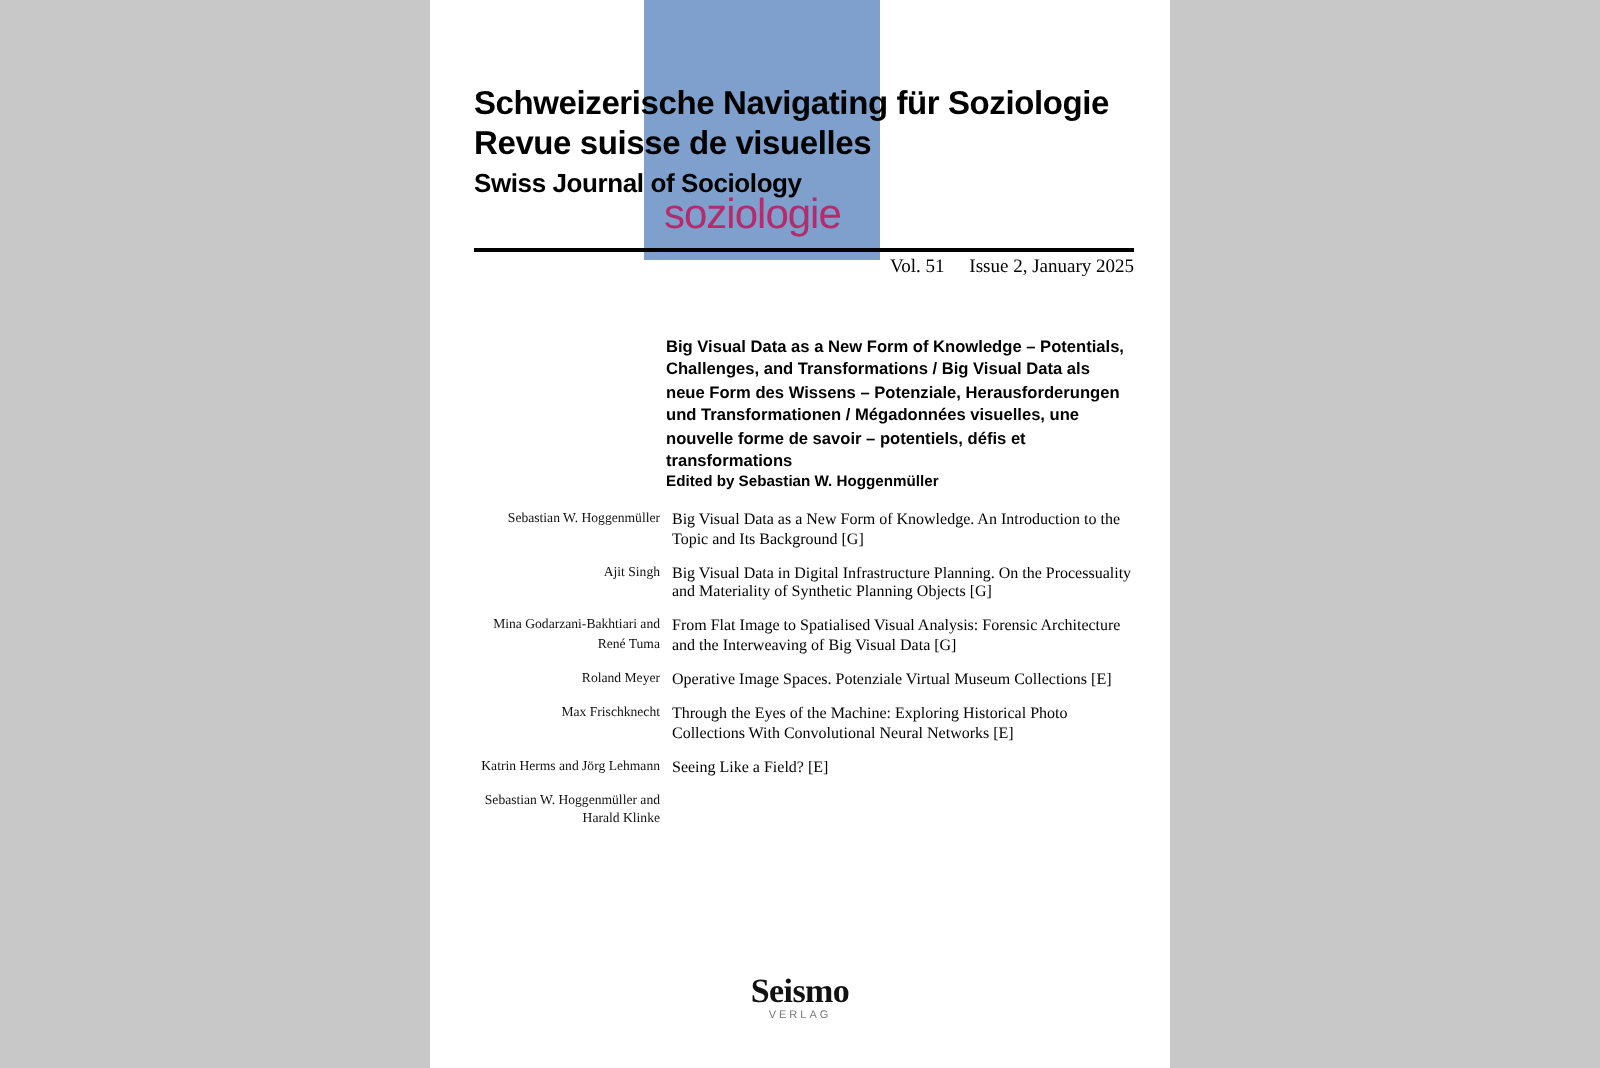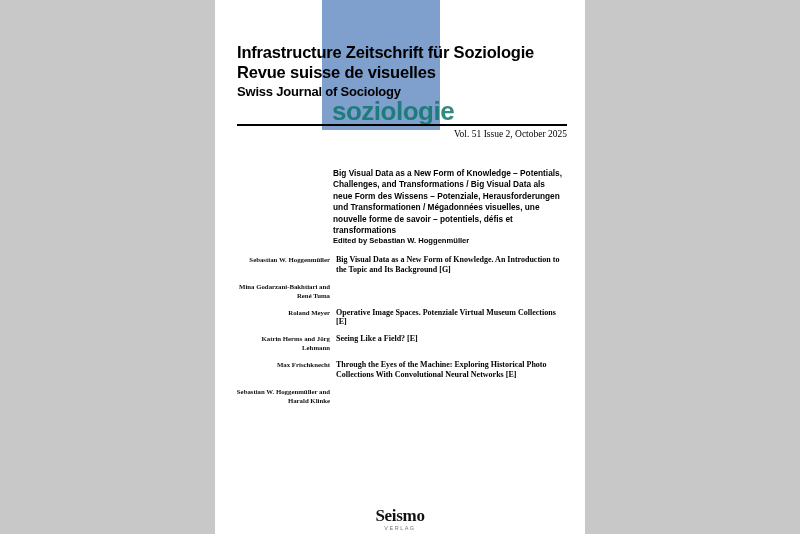--- a/index.html
+++ b/index.html
@@ -27,23 +27,23 @@
     top: 0;
     width: 118px;
     height: 130px;
     background: #7f9fcc;
   }
   .soziologie-ghost {
     position: absolute;
     left: 117px;
     top: 96px;
     font-family: "Liberation Sans", sans-serif;
-    font-size: 26px;
-    font-weight: bold;
-    color: #0f766e;
+    font-size: 21px;
+    font-weight: normal;
+    color: #be185d;
     letter-spacing: -0.5px;
     opacity: 0.85;
     white-space: nowrap;
     overflow: hidden;
     width: 130px;
   }
   .masthead {
     position: absolute;
     left: 22px;
     top: 42px;
@@ -70,21 +70,21 @@
   .issue-line {
     position: absolute;
     left: 22px;
     top: 129px;
     width: 330px;
     text-align: right;
     font-size: 9.5px;
     color: #000;
     font-family: "Liberation Serif", serif;
   }
-  .issue-line span { margin-left: 0; }
+  .issue-line span { margin-left: 10px; }
 
   .title-block {
     position: absolute;
     left: 118px;
     top: 168px;
     width: 230px;
     font-family: Liberation Sans, sans-serif;
     font-size: 8.3px;
     font-weight: bold;
     line-height: 11.4px;
@@ -103,21 +103,20 @@
 
   .toc {
     position: absolute;
     left: 20px;
     top: 255px;
     width: 332px;
   }
   .toc-entry {
     display: flex;
     margin-bottom: 7.5px;
-    font-weight: bold;
   }
   .toc-authors {
     width: 95px;
     flex: 0 0 95px;
     text-align: right;
     padding-right: 6px;
     font-family: "Liberation Serif", serif;
     font-size: 6.8px;
     line-height: 9.2px;
     color: #111;
@@ -137,75 +136,79 @@
     width: 370px;
     text-align: center;
   }
   .logo-main {
     font-family: "Liberation Serif", serif;
     font-size: 17px;
     font-weight: bold;
     color: #111;
     letter-spacing: -0.3px;
     line-height: 17px;
-    margin-top: 20px;
   }
   .logo-sub {
     font-family: "Liberation Sans", sans-serif;
     font-size: 5.5px;
     color: #777;
     letter-spacing: 1.5px;
     margin-top: 1px;
   }
 </style>
 </head>
 <body>
 
 <div class="page">
 
   <div class="blue-block"></div>
 
   <div class="soziologie-ghost">soziologie</div>
 
   <div class="masthead">
-    <div class="line l1">Infrastructure Zeitschrift für Soziologie</div>
+    <div class="line l1">Schweizerische Navigating für Soziologie</div>
     <div class="line l2">Revue suisse de visuelles</div>
     <div class="line l3">Swiss Journal of Sociology</div>
   </div>
 
   <div class="rule"></div>
 
   <div class="issue-line">
     <span>Vol. 51</span>
-    <span>Issue 2, October 2025</span>
+    <span>Issue 2, January 2025</span>
   </div>
 
   <div class="title-block">Big Visual Data as a New Form of Knowledge – Potentials, Challenges, and Transformations / Big Visual Data als neue Form des Wissens – Potenziale, Herausforderungen und Transformationen / Mégadonnées visuelles, une nouvelle forme de savoir – potentiels, défis et transformations</div>
 
   <div class="editor-line">Edited by Sebastian W. Hoggenmüller</div>
 
   <div class="toc">
     <div class="toc-entry">
       <div class="toc-authors">Sebastian W. Hoggenmüller</div>
       <div class="toc-title">Big Visual Data as a New Form of Knowledge. An Introduction to the Topic and Its Background [G]</div>
     </div>
     <div class="toc-entry">
+      <div class="toc-authors">Ajit Singh</div>
+      <div class="toc-title">Big Visual Data in Digital Infrastructure Planning. On the Processuality and Materiality of Synthetic Planning Objects [G]</div>
+    </div>
+    <div class="toc-entry">
       <div class="toc-authors">Mina Godarzani-Bakhtiari and René Tuma</div>
+      <div class="toc-title">From Flat Image to Spatialised Visual Analysis: Forensic Architecture and the Interweaving of Big Visual Data [G]</div>
     </div>
     <div class="toc-entry">
       <div class="toc-authors">Roland Meyer</div>
       <div class="toc-title">Operative Image Spaces. Potenziale Virtual Museum Collections [E]</div>
     </div>
     <div class="toc-entry">
+      <div class="toc-authors">Max Frischknecht</div>
+      <div class="toc-title">Through the Eyes of the Machine: Exploring Historical Photo Collections With Convolutional Neural Networks [E]</div>
+    </div>
+    <div class="toc-entry">
       <div class="toc-authors">Katrin Herms and Jörg Lehmann</div>
       <div class="toc-title">Seeing Like a Field? [E]</div>
-    </div>
-    <div class="toc-entry">
-      <div class="toc-authors">Max Frischknecht</div>
-      <div class="toc-title">Through the Eyes of the Machine: Exploring Historical Photo Collections With Convolutional Neural Networks [E]</div>
     </div>
     <div class="toc-entry">
       <div class="toc-authors">Sebastian W. Hoggenmüller and Harald Klinke</div>
     </div>
   </div>
 
   <div class="logo">
     <div class="logo-main">Seismo</div>
     <div class="logo-sub">VERLAG</div>
   </div>

